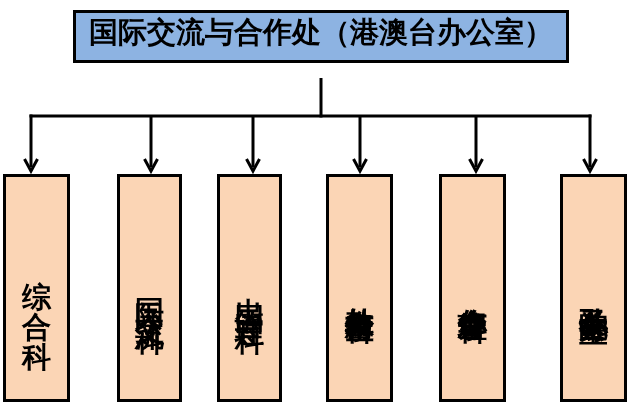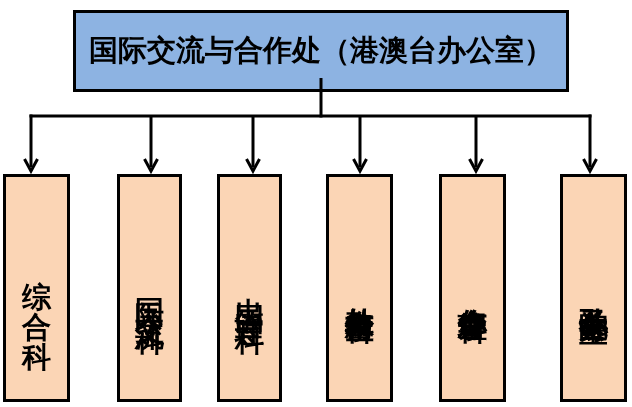--- a/index.html
+++ b/index.html
@@ -23,24 +23,24 @@
   }
   .box{
     position:absolute;
     box-sizing:border-box;
     border:3px solid var(--outline);
     color:var(--text);
     font-weight:bold;
   }
   .header-box{
     left:73px; top:10px;
-    width:496px; height:82px;
+    width:496px; height:53px;
     background:var(--header-fill);
     display:flex;
-    align-items:center;
+    align-items:flex-start;
     justify-content:center;
     font-size:29px;
     letter-spacing:0px;
     white-space:nowrap;
   }
   .dept-box{
     top:174px;
     height:228px;
     background:var(--department-fill);
     display:flex;

